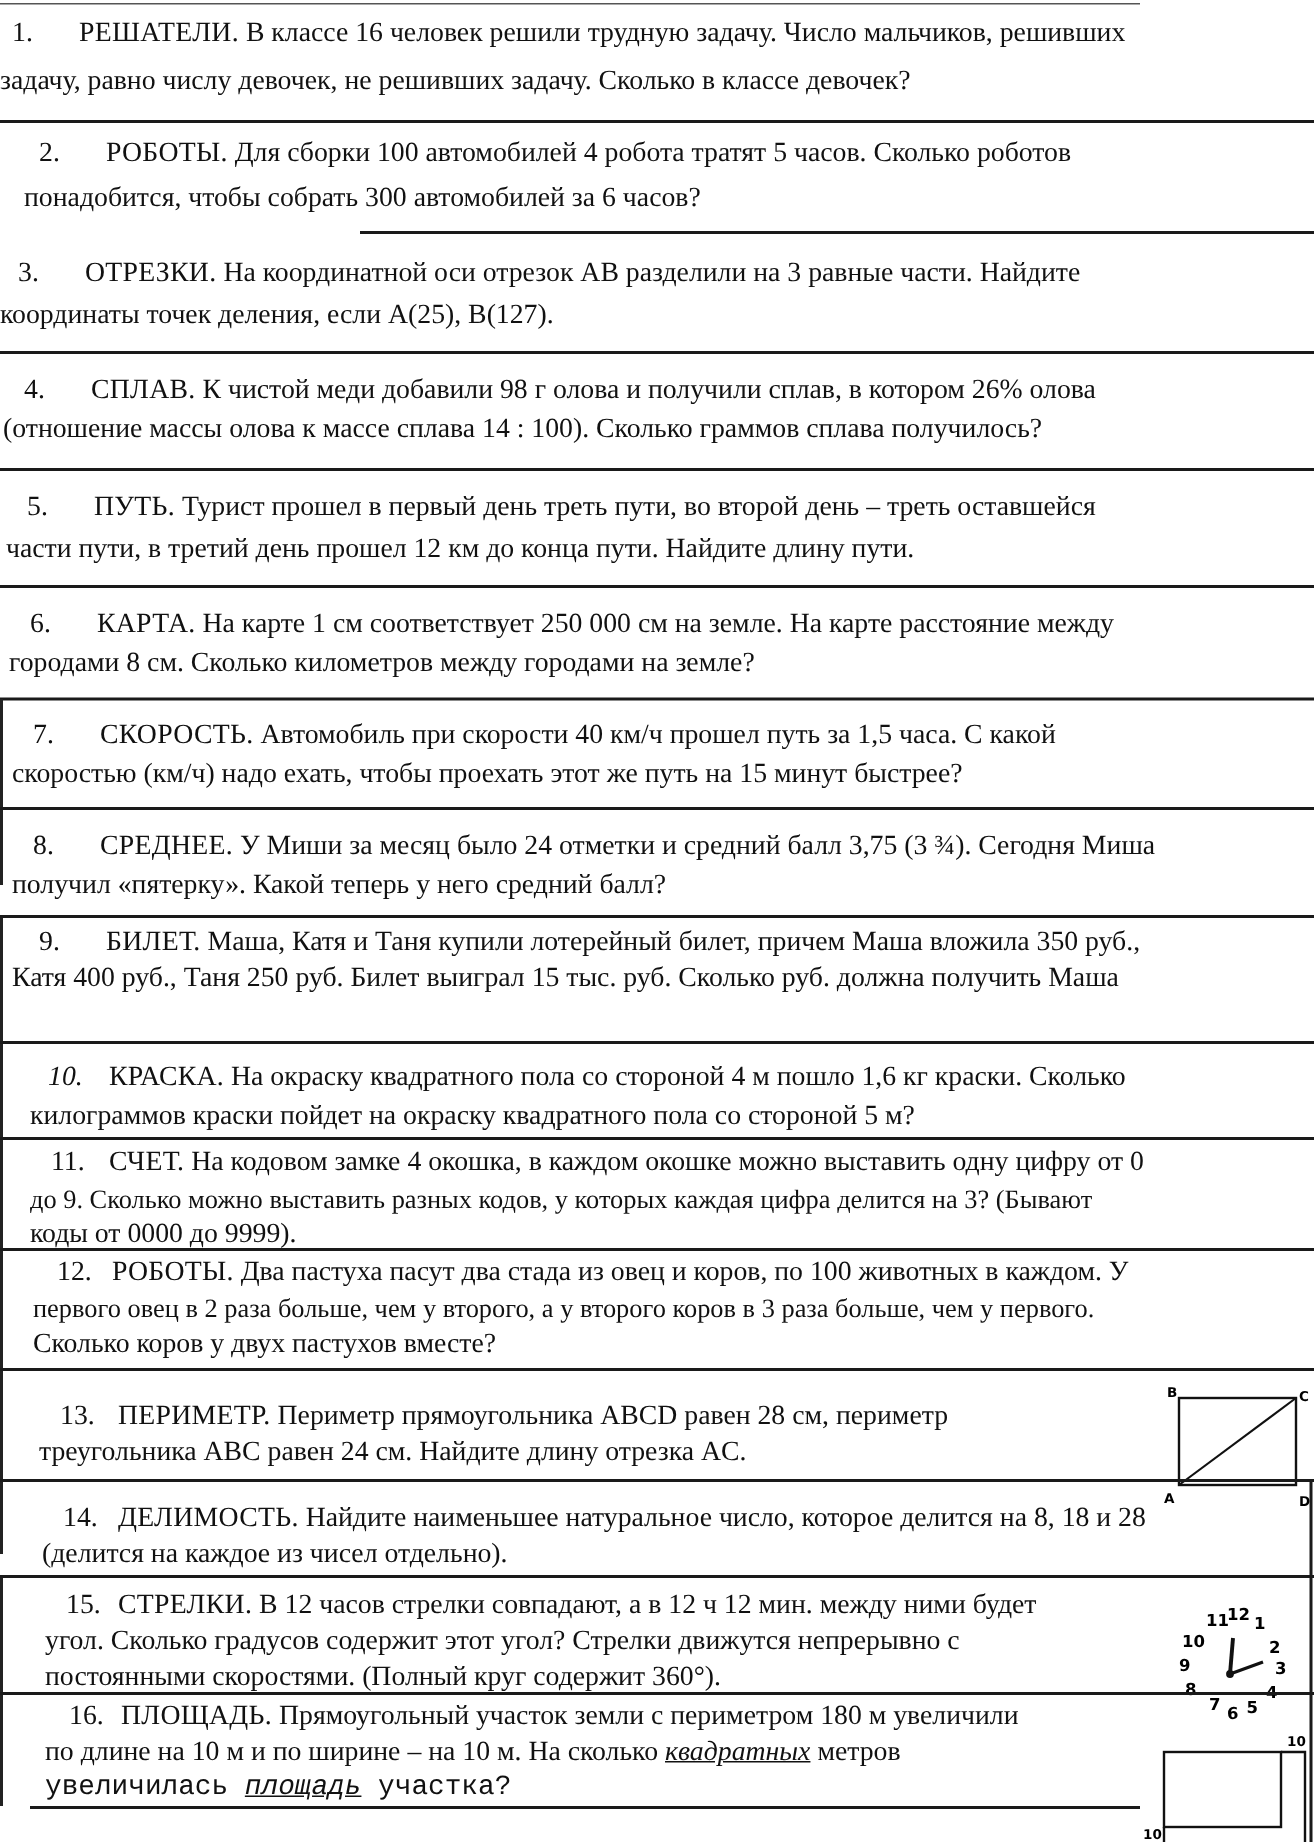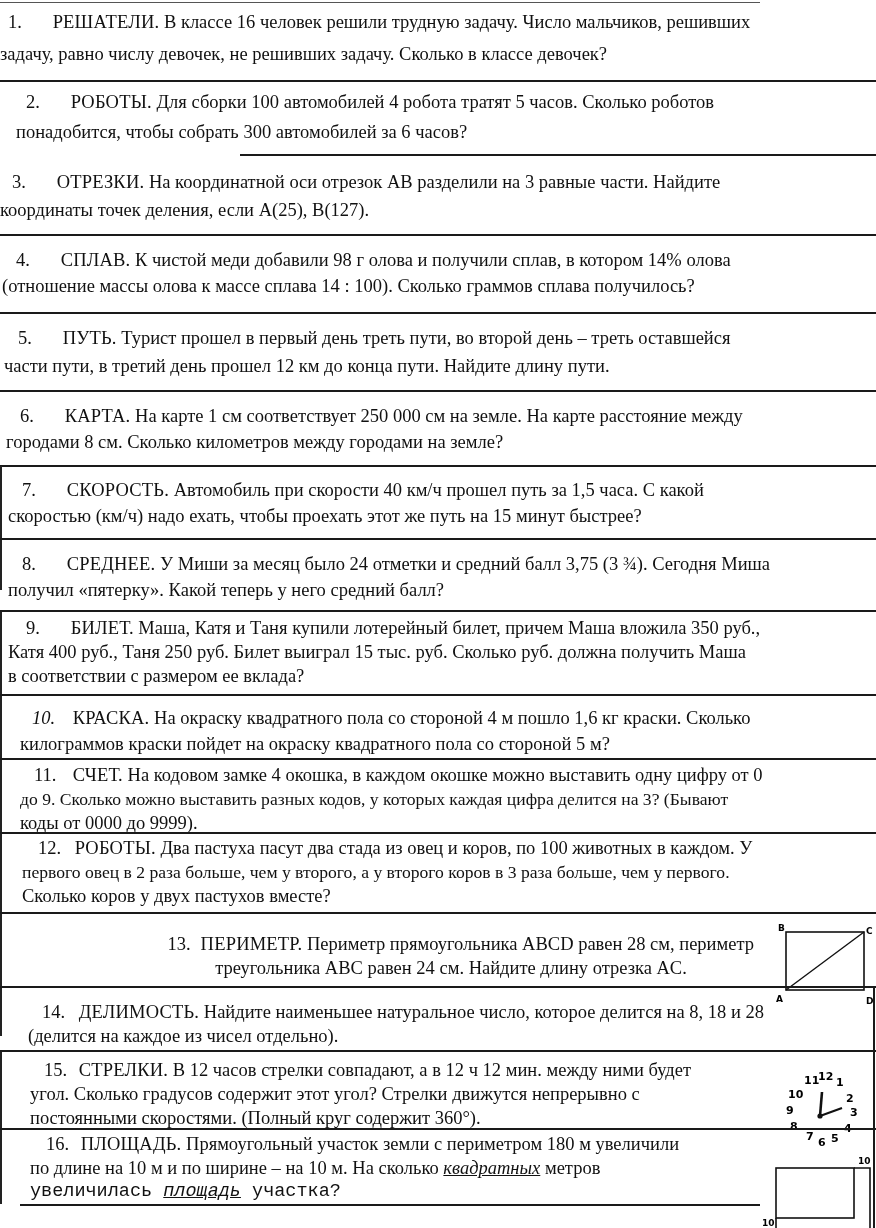--- a/index.html
+++ b/index.html
@@ -57,21 +57,21 @@
       <span>На координатной оси отрезок AB разделили на 3 равные части. Найдите</span>
     </div>
     <div style="margin-left:-6px; margin-top:4px;">координаты точек деления, если A(25), B(127).</div>
   </div>
   <div class="hline" style="left:0; top:234px; width:876px;"></div>
 
   <div class="block" style="top:248px;">
     <div style="padding-left:10px;">
       <span class="num">4.</span>
       <span class="title">СПЛАВ.</span>
-      <span>К чистой меди добавили 98 г олова и получили сплав, в котором 14% олова</span>
+      <span>К чистой меди добавили 98 г олова и получили сплав, в котором 26% олова</span>
     </div>
     <div style="margin-left:-4px; margin-top:2px;">(отношение массы олова к массе сплава 14 : 100). Сколько граммов сплава получилось?</div>
   </div>
   <div class="hline" style="left:0; top:312px; width:876px;"></div>
 
   <div class="block" style="top:326px;">
     <div style="padding-left:12px;">
       <span class="num">5.</span>
       <span class="title">ПУТЬ.</span>
       <span>Турист прошел в первый день треть пути, во второй день – треть оставшейся</span>
@@ -110,21 +110,20 @@
   </div>
   <div class="hline" style="left:0; top:610px; width:876px;"></div>
 
   <div class="block boxed" style="top:612px; height:88px; padding-top:4px;">
     <div style="padding-left:18px;">
       <span class="num">9.</span>
       <span class="title">БИЛЕТ.</span>
       <span>Маша, Катя и Таня купили лотерейный билет, причем Маша вложила 350 руб.,</span>
     </div>
     <div>Катя 400 руб., Таня 250 руб. Билет выиграл 15 тыс. руб. Сколько руб. должна получить Маша</div>
-    <div>в соответствии с размером ее вклада?</div>
   </div>
   <div class="hline" style="left:0; top:694px; width:876px;"></div>
 
   <div class="block boxed" style="top:696px; height:64px; padding-top:10px;">
     <div style="padding-left:24px;">
       <span class="num" style="min-width:36px;font-style:italic;">10.</span>
       <span class="title">КРАСКА.</span>
       <span>На окраску квадратного пола со стороной 4 м пошло 1,6 кг краски. Сколько</span>
     </div>
     <div style="padding-left:12px; margin-top:2px;">килограммов краски пойдет на окраску квадратного пола со стороной 5 м?</div>
@@ -146,21 +145,21 @@
     <div style="padding-left:30px;">
       <span class="num" style="min-width:32px;">12.</span>
       <span class="title">РОБОТЫ.</span>
       <span>Два пастуха пасут два стада из овец и коров, по 100 животных в каждом. У</span>
     </div>
     <div style="padding-left:14px; font-size:17.6px;">первого овец в 2 раза больше, чем у второго, а у второго коров в 3 раза больше, чем у первого.</div>
     <div style="padding-left:14px;">Сколько коров у двух пастухов вместе?</div>
   </div>
   <div class="hline" style="left:0; top:912px; width:876px;"></div>
 
-  <div class="block boxed" style="top:914px; height:88px; padding-top:18px;text-align:center;">
+  <div class="block boxed" style="top:914px; height:88px; padding-top:18px;">
     <div style="padding-left:32px;">
       <span class="num" style="min-width:34px;">13.</span>
       <span class="title">ПЕРИМЕТР.</span>
       <span>Периметр прямоугольника ABCD равен 28 см, периметр</span>
     </div>
     <div style="padding-left:18px;">треугольника ABC равен 24 см. Найдите длину отрезка AC.</div>
   </div>
   <div class="fig" style="left:772px; top:922px;">
     <svg width="104" height="84" viewBox="0 0 104 84">
       <rect x="14" y="10" width="78" height="58" fill="none" stroke="#111" stroke-width="1.6"></rect>

